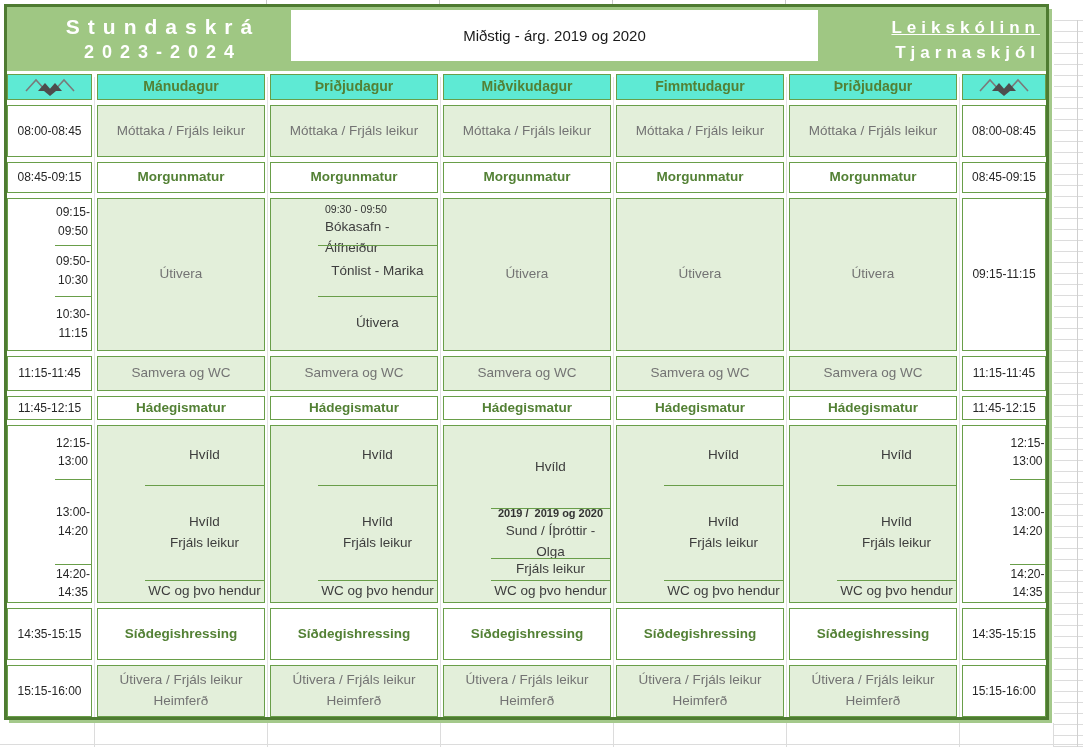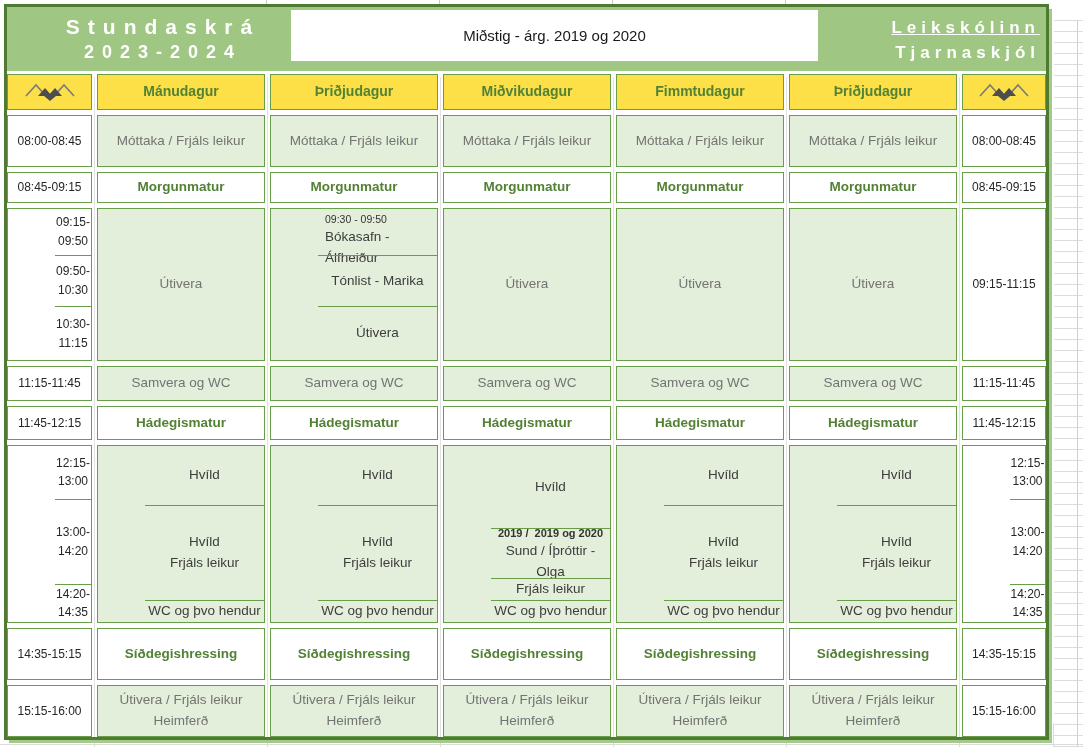--- a/index.html
+++ b/index.html
@@ -26,25 +26,25 @@
   
   .grid { position:relative; display:flex; gap:5px; margin-top:3px; }
   .col { display:flex; flex-direction:column; gap:5px; position:relative; z-index:1; }
   .col-tl { width:85px; } .col-tr { width:84px; } .col-day { width:168px; }
 
   .cell { box-sizing:border-box; border:1.5px solid #699e49; background:#e3efda;
           display:flex; flex-direction:column; align-items:center; justify-content:center;
           text-align:center; color:#737373; font-size:13.5px; line-height:1.55; }
   .white { background:#ffffff; }
   .meal  { background:#ffffff; color:#538135; font-weight:bold; }
-  .hdrcell { height:36px; background:#fde047; color:#538135; font-weight:bold; font-size:14px; }
+  .hdrcell { height:26px; background:#5eead4; color:#538135; font-weight:bold; font-size:14px; }
   .tcell { background:#ffffff; font-size:12px; color:#262626; }
 
   .h1{height:52px} .h2{height:31px} .h3{height:153px} .h4{height:35px}
-  .h5{height:34px} .hblk{height:178px} .h9{height:52px} .h10{height:52px}
+  .h5{height:24px} .hblk{height:178px} .h9{height:52px} .h10{height:52px}
 
   .blk { box-sizing:border-box; border:1.5px solid #699e49; background:#e3efda;
          display:flex; flex-direction:column; }
   .blk.white { background:#ffffff; }
   .sub { box-sizing:border-box; display:flex; flex-direction:column; align-items:center;
          justify-content:center; text-align:center; color:#3d3d3d; font-size:13.5px; line-height:1.55;margin-left:47px; }
   .sub + .sub { border-top:1.5px solid #699e49; }
   .s46{height:46px} .s51{height:51px} .s59{height:59px} .s84{height:84px}
   .s95{height:95px} .s50{height:50px} .s22{height:22px} .sfx{flex:1}
   .sub.tsub { font-size:12px; color:#262626; }

